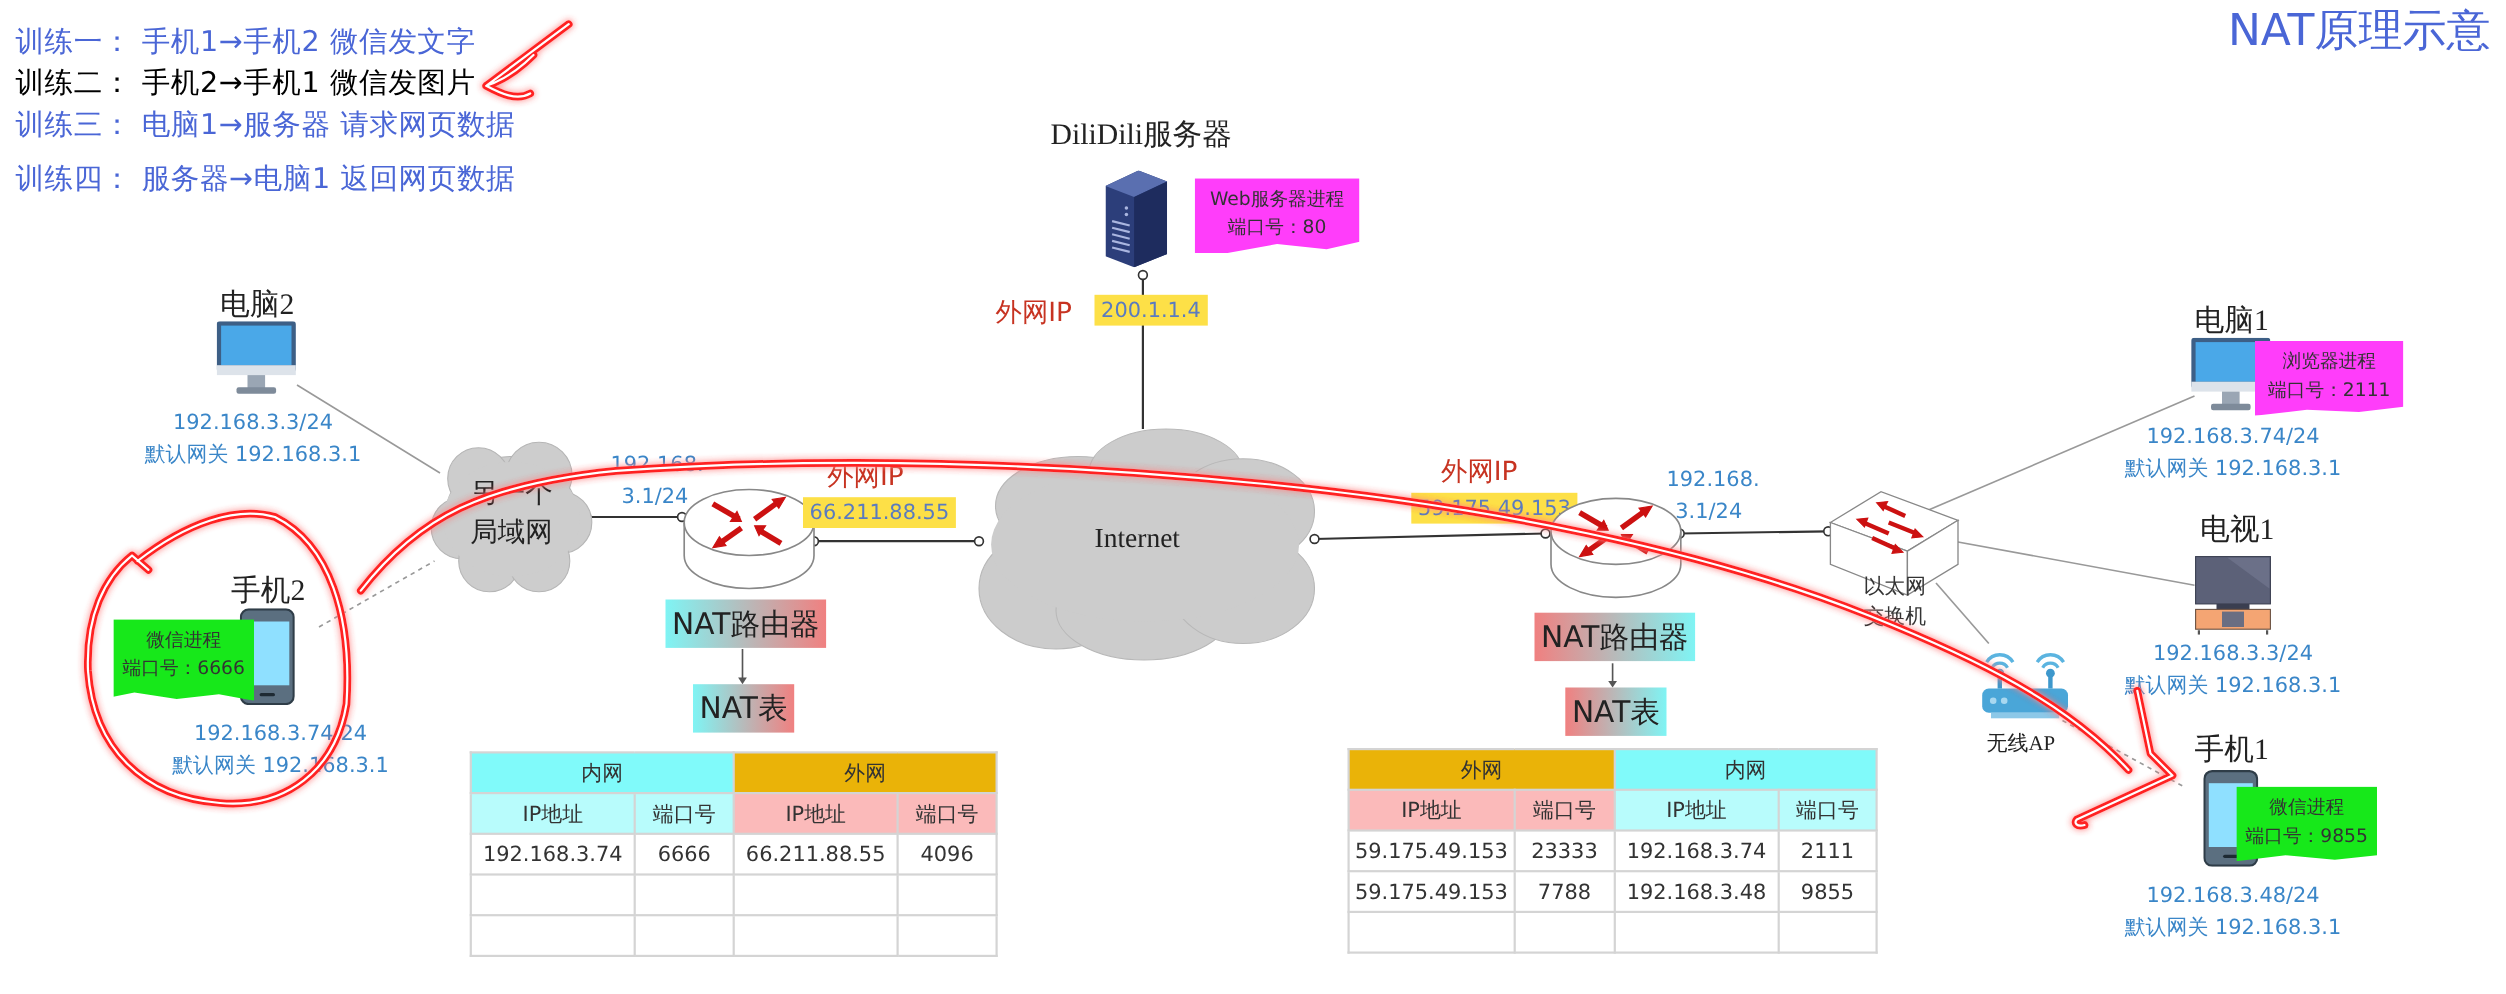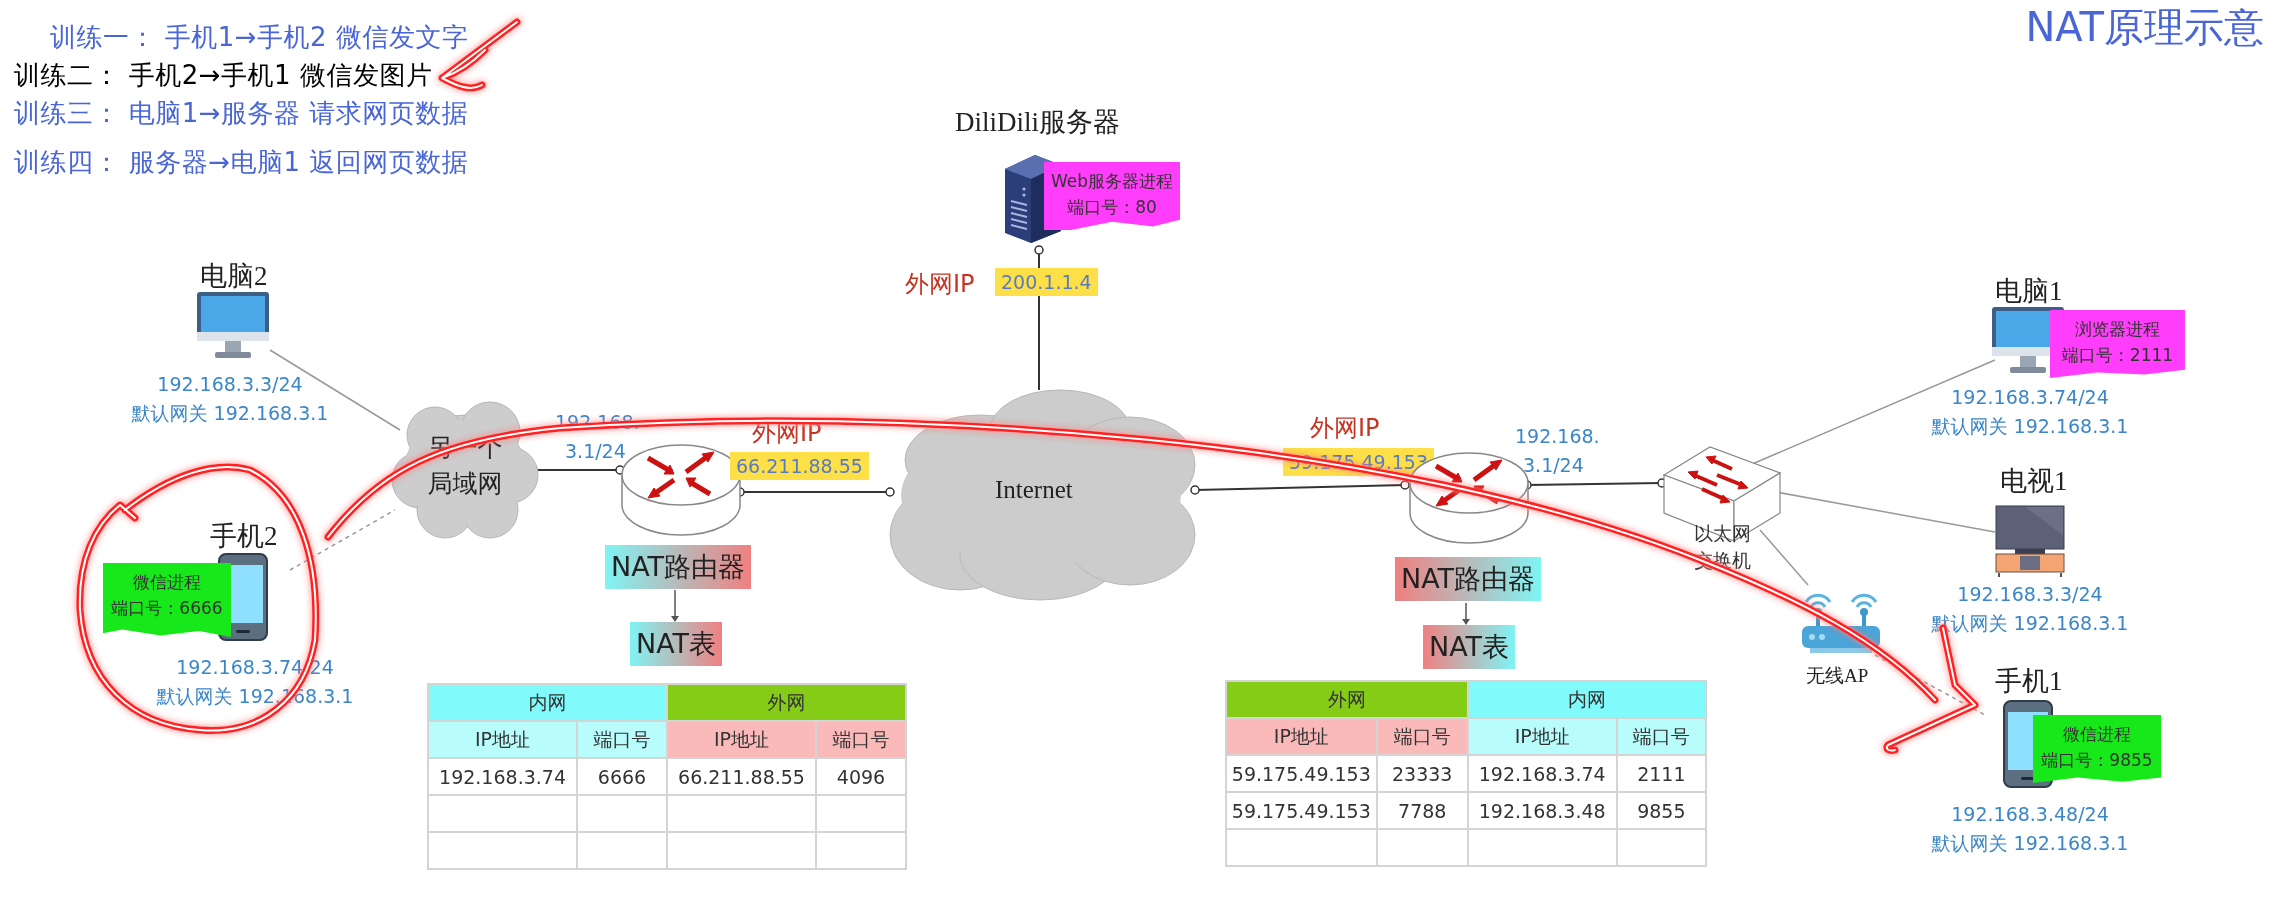--- a/index.html
+++ b/index.html
@@ -16,21 +16,21 @@
   .tag.green { background:#17e81a; }
   .extip-label { position:absolute; font-size:24px; color:#c73321; white-space:nowrap; }
   .ipbox { position:absolute; background:#fde047; color:#5a7bc0; font-size:19px; padding:3px 6px; white-space:nowrap; }
   .grad-box { position:absolute; font-size:27px; color:#222; padding:4px 6px; white-space:nowrap; }
   .grad-cr { background:linear-gradient(90deg,#7ff4f4,#f08080); }
   .grad-rc { background:linear-gradient(90deg,#f08080,#7ff4f4); }
   table.nat { position:absolute; border-collapse:collapse; font-size:19px; color:#333; }
   table.nat td { border:2px solid #d4d4d4; text-align:center; height:33px; }
   .h-cyan { background:#80fafa; }
   .h-cyan2 { background:#b8fcfc; }
-  .h-red { background:#84cc16; }
+  .h-red { background:#eab308; }
   .h-red2 { background:#fbbaba; }
   .cloud-text { position:absolute; font-size:25px; color:#222; text-align:center; line-height:36px; }
   .sw-label { position:absolute; font-size:19px; color:#333; text-align:center; line-height:27px; }
   svg.layer { position:absolute; left:0; top:0; }
 </style>
 </head>
 <body>
 
 <svg class="layer" width="2278" height="904">
 
@@ -62,21 +62,21 @@
   <line x1="1760" y1="530" x2="1808" y2="585" stroke="#999" stroke-width="1.5"></line>
   <line x1="1875" y1="655" x2="1985" y2="715" stroke="#999" stroke-width="1.5" stroke-dasharray="4,4"></line>
 
   <line x1="675" y1="590" x2="675" y2="620" stroke="#555" stroke-width="1.5"></line>
   <polygon points="671,616 679,616 675,622" fill="#555"></polygon>
   <line x1="1466" y1="603" x2="1466" y2="623" stroke="#555" stroke-width="1.5"></line>
   <polygon points="1462,619 1470,619 1466,625" fill="#555"></polygon>
 </svg>
 
 <div>
-  <div class="train" style="top:20px;margin-left:36px;"><span>训练一：</span> <span>手机1→手机2 微信发文字</span></div>
+  <div class="train" style="top:20px;"><span>训练一：</span> <span>手机1→手机2 微信发文字</span></div>
   <div class="train active" style="top:58px;"><span>训练二：</span> <span>手机2→手机1 微信发图片</span></div>
   <div class="train" style="top:96px;"><span>训练三：</span> <span>电脑1→服务器 请求网页数据</span></div>
   <div class="train" style="top:145px;"><span>训练四：</span> <span>服务器→电脑1 返回网页数据</span></div>
 </div>
 
 <div class="title">NAT原理示意</div>
 
 <div class="dev-label" style="left:955px; top:104px;">DiliDili服务器</div>
 <svg class="abs" style="left:1005px; top:155px;" width="56" height="88" viewBox="0 0 56 88">
   <polygon points="0,14 30,0 56,10 56,76 26,88 0,78" fill="#2c3e7a"></polygon>
@@ -85,21 +85,21 @@
   <g stroke="#aab6e0" stroke-width="2">
     <line x1="6" y1="46" x2="22" y2="50"></line>
       <line x1="6" y1="52" x2="22" y2="56"></line>
     <line x1="6" y1="58" x2="22" y2="62"></line>
       <line x1="6" y1="64" x2="22" y2="68"></line>
     <line x1="6" y1="70" x2="22" y2="74"></line>
   </g>
   <circle cx="19" cy="34" r="1.6" fill="#aab6e0"></circle>
     <circle cx="19" cy="40" r="1.6" fill="#aab6e0"></circle>
 </svg>
-<div class="tag magenta" style="left:1044px; top:162px; width:136px; height:62px; clip-path:polygon(0 0,100% 0,100% 85%,80% 95%,50% 88%,20% 100%,0 100%);">
+<div class="tag magenta" style="left:1086px; top:162px; width:150px; height:62px; clip-path:polygon(0 0,100% 0,100% 85%,80% 95%,50% 88%,20% 100%,0 100%);">
   <div>Web服务器进程</div>
   <div>端口号：80</div>
 </div>
 <div class="extip-label" style="left:905px; top:268px;">外网IP</div>
 <div class="ipbox" style="left:995px; top:268px;">200.1.1.4</div>
 
 <div class="dev-label" style="left:200px; top:258px;">电脑2</div>
 <svg class="abs" style="left:197px; top:292px;" width="72" height="70" viewBox="0 0 72 70">
   <rect x="0" y="0" width="72" height="46" rx="3" fill="#3d5f86"></rect>
   <rect x="4" y="4" width="64" height="36" fill="#4aa8e8"></rect>

